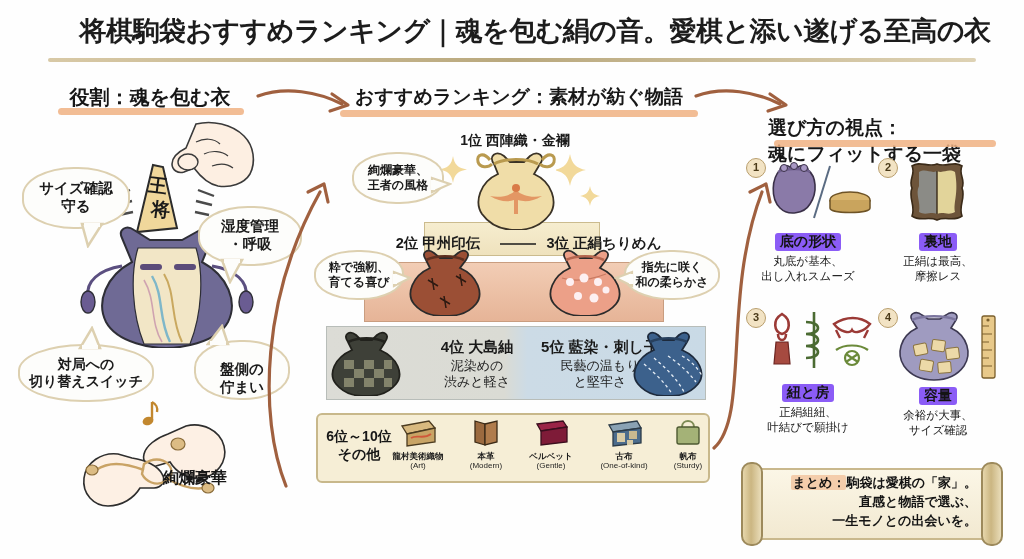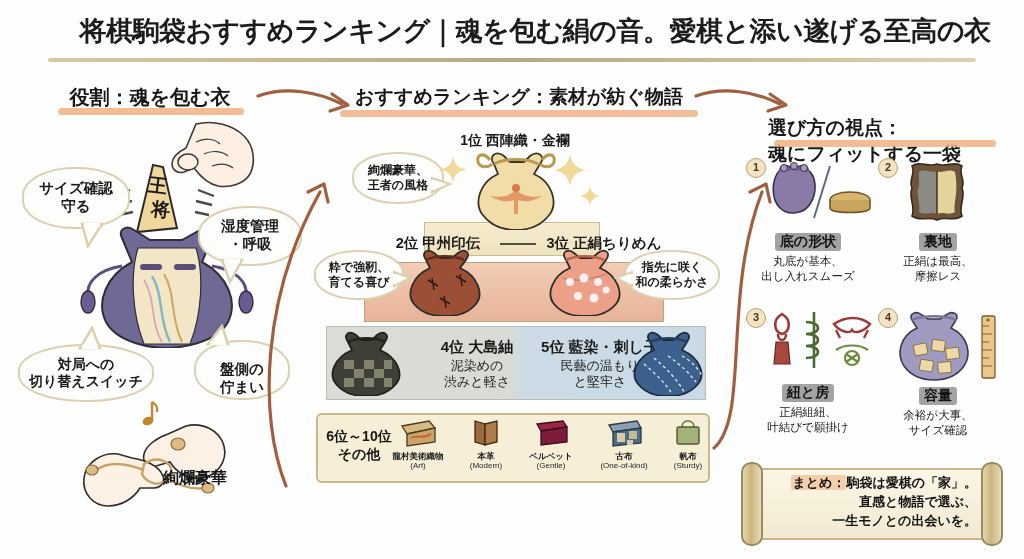--- a/index.html
+++ b/index.html
@@ -79,21 +79,21 @@
   .tip{position:absolute;width:128px;text-align:center;}
   .tip-num{
     position:absolute;width:18px;height:18px;border-radius:50%;
     background:#f2e3c4;border:1.5px solid #b99f6e;
     color:#4a3a19;font-size:11px;font-weight:bold;
     line-height:16px;text-align:center;
   }
   .tip-title{
     font-size:14px;font-weight:bold;color:#141414;
     display:inline-block;padding:0 5px;
-    background:#a3a3a3;border-radius:3px;
+    background:#8b5cf6;border-radius:3px;
   }
   .tip-desc{font-size:11.5px;color:#1b1b1b;line-height:1.3;margin-top:3px;}
 
   
   #scroll{
     position:absolute;left:735px;top:462px;width:274px;height:84px;
   }
   #scroll-body{
     position:absolute;left:24px;top:6px;width:226px;height:72px;
     background:linear-gradient(180deg,#fbf6e6 0%,#f2e9d1 100%);

